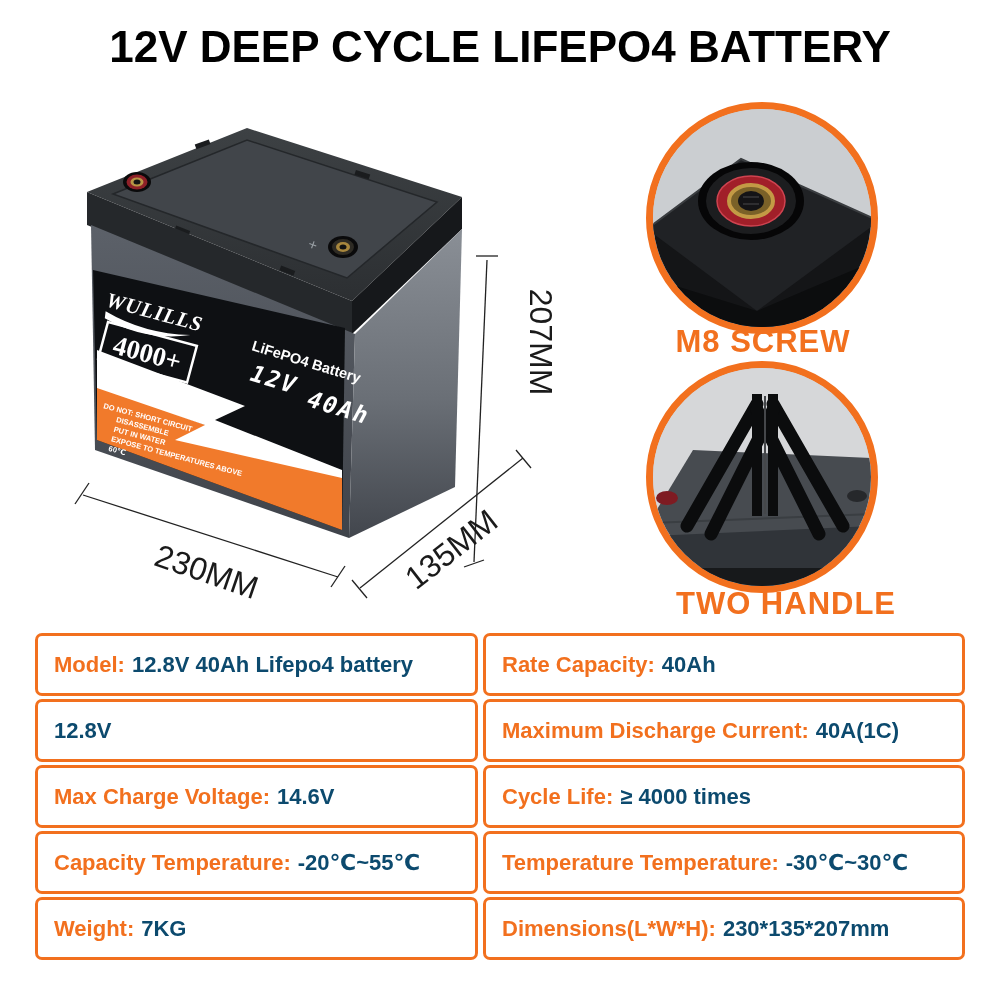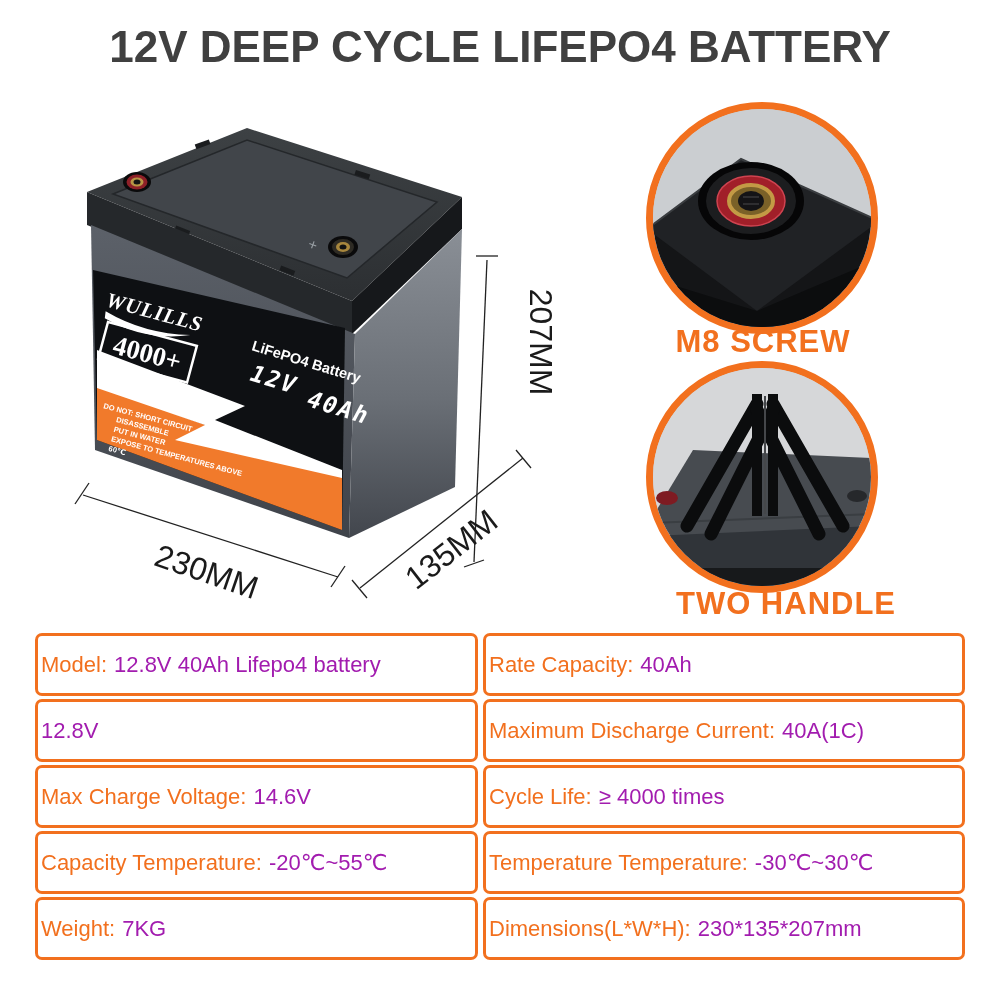--- a/index.html
+++ b/index.html
@@ -1,40 +1,40 @@
 <!DOCTYPE html>
 <html><head>
 <meta charset="utf-8">
 <style>
   html,body{margin:0;padding:0;background:#fff;}
   #stage{position:relative;width:1000px;height:1000px;background:#ffffff;overflow:hidden;
          font-family:"Liberation Sans","DejaVu Sans",sans-serif;}
   
   #title{position:absolute;left:0;top:22px;width:1000px;text-align:center;
-         font-size:44px;font-weight:bold;color:#404040;letter-spacing:0px;}
+         font-size:44px;font-weight:bold;color:#000000;letter-spacing:0px;}
   
   #battery-wrap{position:absolute;left:55px;top:110px;width:530px;height:500px;}
   
   .callout{position:absolute;width:218px;height:218px;border:7px solid #F2701E;border-radius:50%;
            overflow:hidden;background:#cfd1d4;}
   .callout svg{display:block;}
   .callout-label{position:absolute;width:300px;text-align:center;font-size:31px;font-weight:bold;
                  color:#F2701E;letter-spacing:1px;}
   #m8-circle{left:646px;top:102px;}
   #m8-label{left:613px;top:324px;}
   #handle-circle{left:646px;top:361px;}
   #handle-label{left:636px;top:586px;}
   
   #spec-table{position:absolute;left:35px;top:633px;width:930px;
               display:grid;grid-template-columns:443px 482px;grid-auto-rows:63px;gap:3px 5px;}
   .cell{background:#fff;border:3px solid #F2701E;border-radius:7px;
-        display:flex;align-items:center;padding-left:3px;box-sizing:border-box;
-        font-size:22px;font-weight:normal;white-space:nowrap;overflow:hidden;}
+        display:flex;align-items:center;padding-left:16px;box-sizing:border-box;
+        font-size:22px;font-weight:bold;white-space:nowrap;overflow:hidden;}
   .cell .lbl{color:#F2701E;margin-right:7px;flex:0 0 auto;}
-  .cell .val{color:#a21caf;}
+  .cell .val{color:#0c4a6e;}
 </style>
 </head>
 <body>
 
 <div id="stage">
 
   <div id="title">12V DEEP CYCLE LIFEPO4 BATTERY</div>
 
   <div id="battery-wrap">
     <svg width="530" height="500" viewBox="0 0 530 500">

